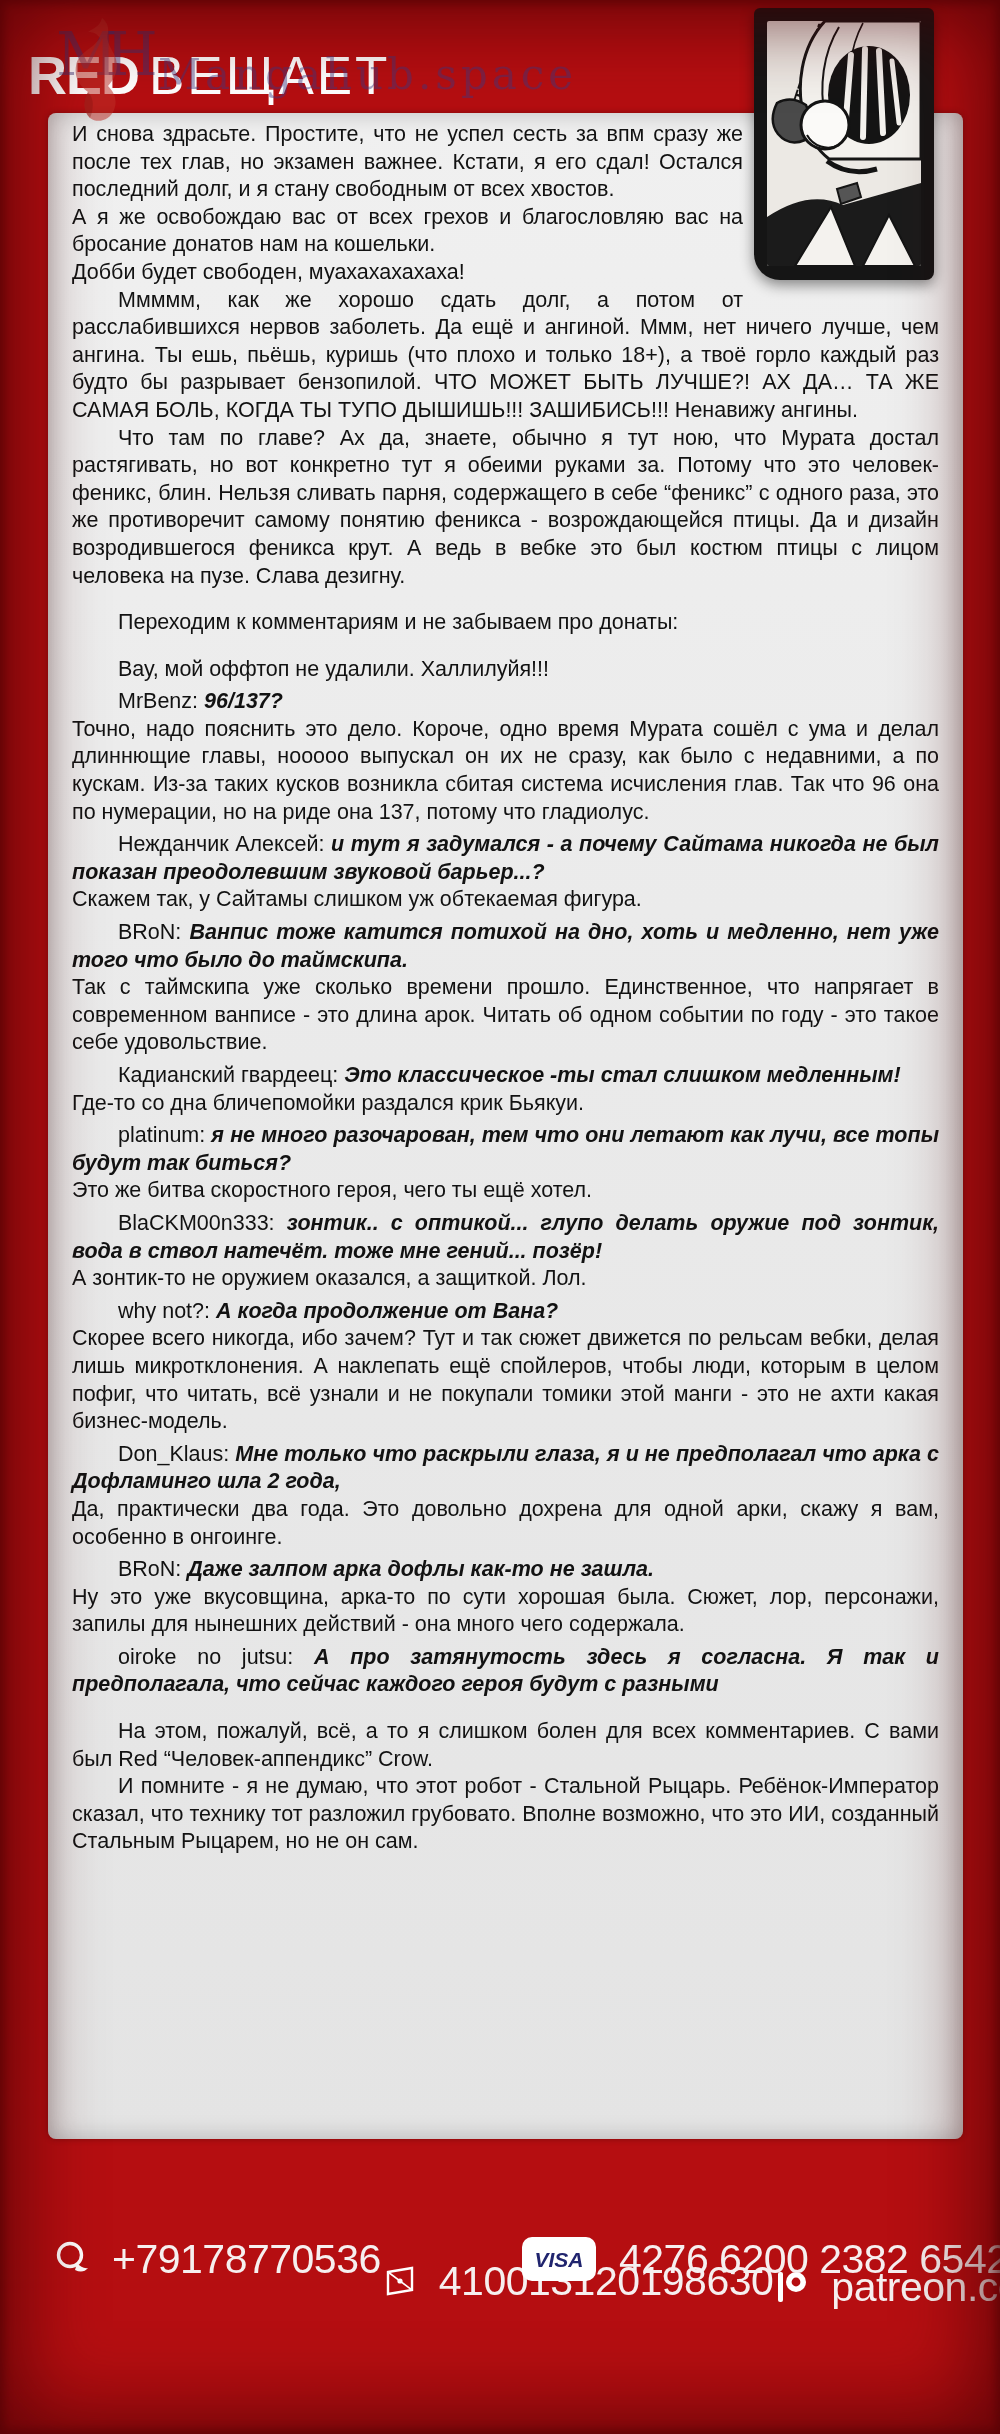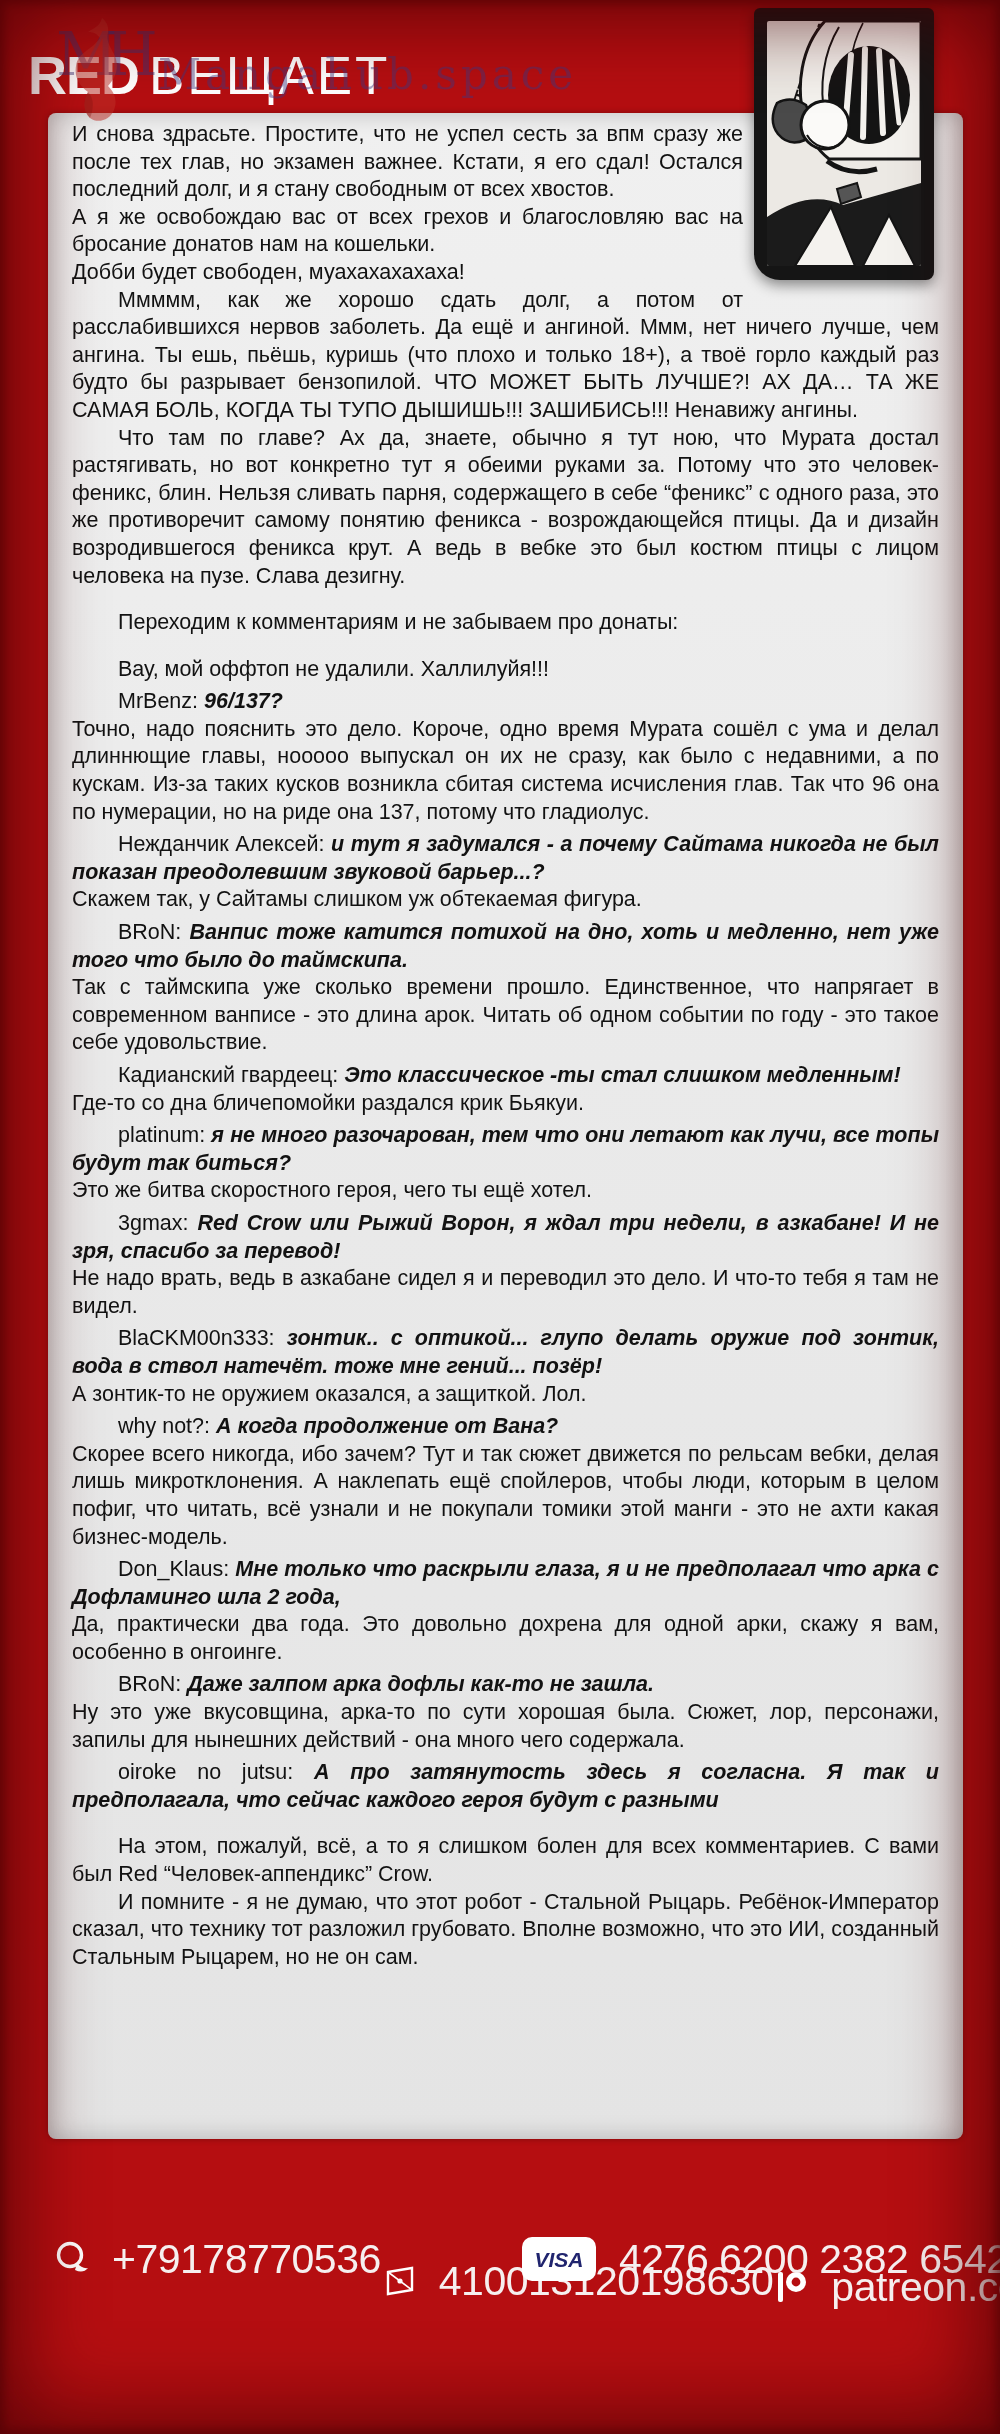--- a/index.html
+++ b/index.html
@@ -136,24 +136,20 @@
         </div>
         <div class="comment">
           <p class="quote-line"><span class="author">Кадианский гвардеец</span><span>: </span><em class="quote">Это классическое -ты стал слишком медленным!</em></p>
           <p class="reply">Где-то со дна бличепомойки раздался крик Бьякуи.</p>
         </div>
         <div class="comment">
           <p class="quote-line"><span class="author">platinum</span><span>: </span><em class="quote">я не много разочарован, тем что они летают как лучи, все топы будут так биться?</em></p>
           <p class="reply">Это же битва скоростного героя, чего ты ещё хотел.</p>
         </div>
         <div class="comment">
-          <p class="quote-line"><span class="author">3gmax</span><span>: </span><em class="quote">Red Crow или Рыжий Ворон, я ждал три недели, в азкабане! И не зря, спасибо за перевод!</em></p>
-          <p class="reply">Не надо врать, ведь в азкабане сидел я и переводил это дело. И что-то тебя я там не видел.</p>
-        </div>
-        <div class="comment">
           <p class="quote-line"><span class="author">BlaCKM00n333</span><span>: </span><em class="quote">зонтик.. с оптикой... глупо делать оружие под зонтик, вода в ствол натечёт. тоже мне гений... позёр!</em></p>
           <p class="reply">А зонтик-то не оружием оказался, а защиткой. Лол.</p>
         </div>
         <div class="comment">
           <p class="quote-line"><span class="author">why not?</span><span>: </span><em class="quote">А когда продолжение от Вана?</em></p>
           <p class="reply">Скорее всего никогда, ибо зачем? Тут и так сюжет движется по рельсам вебки, делая лишь микротклонения. А наклепать ещё спойлеров, чтобы люди, которым в целом пофиг, что читать, всё узнали и не покупали томики этой манги - это не ахти какая бизнес-модель.</p>
         </div>
         <div class="comment">
           <p class="quote-line"><span class="author">Don_Klaus</span><span>: </span><em class="quote">Мне только что раскрыли глаза, я и не предполагал что арка с Дофламинго шла 2 года,</em></p>
           <p class="reply">Да, практически два года. Это довольно дохрена для одной арки, скажу я вам, особенно в онгоинге.</p>

